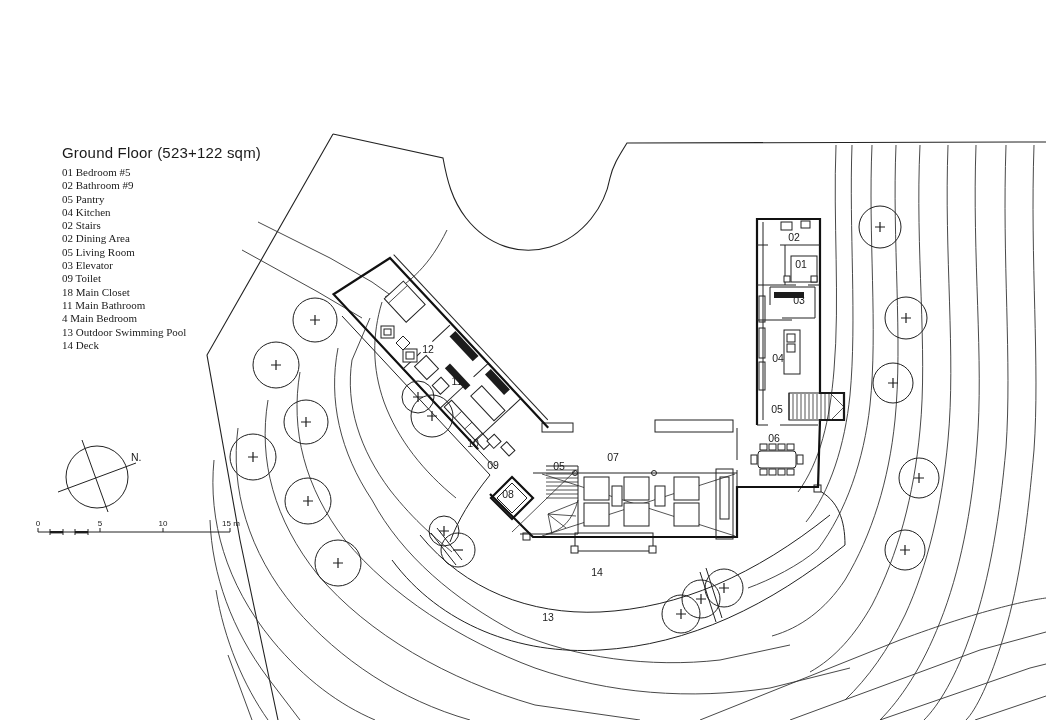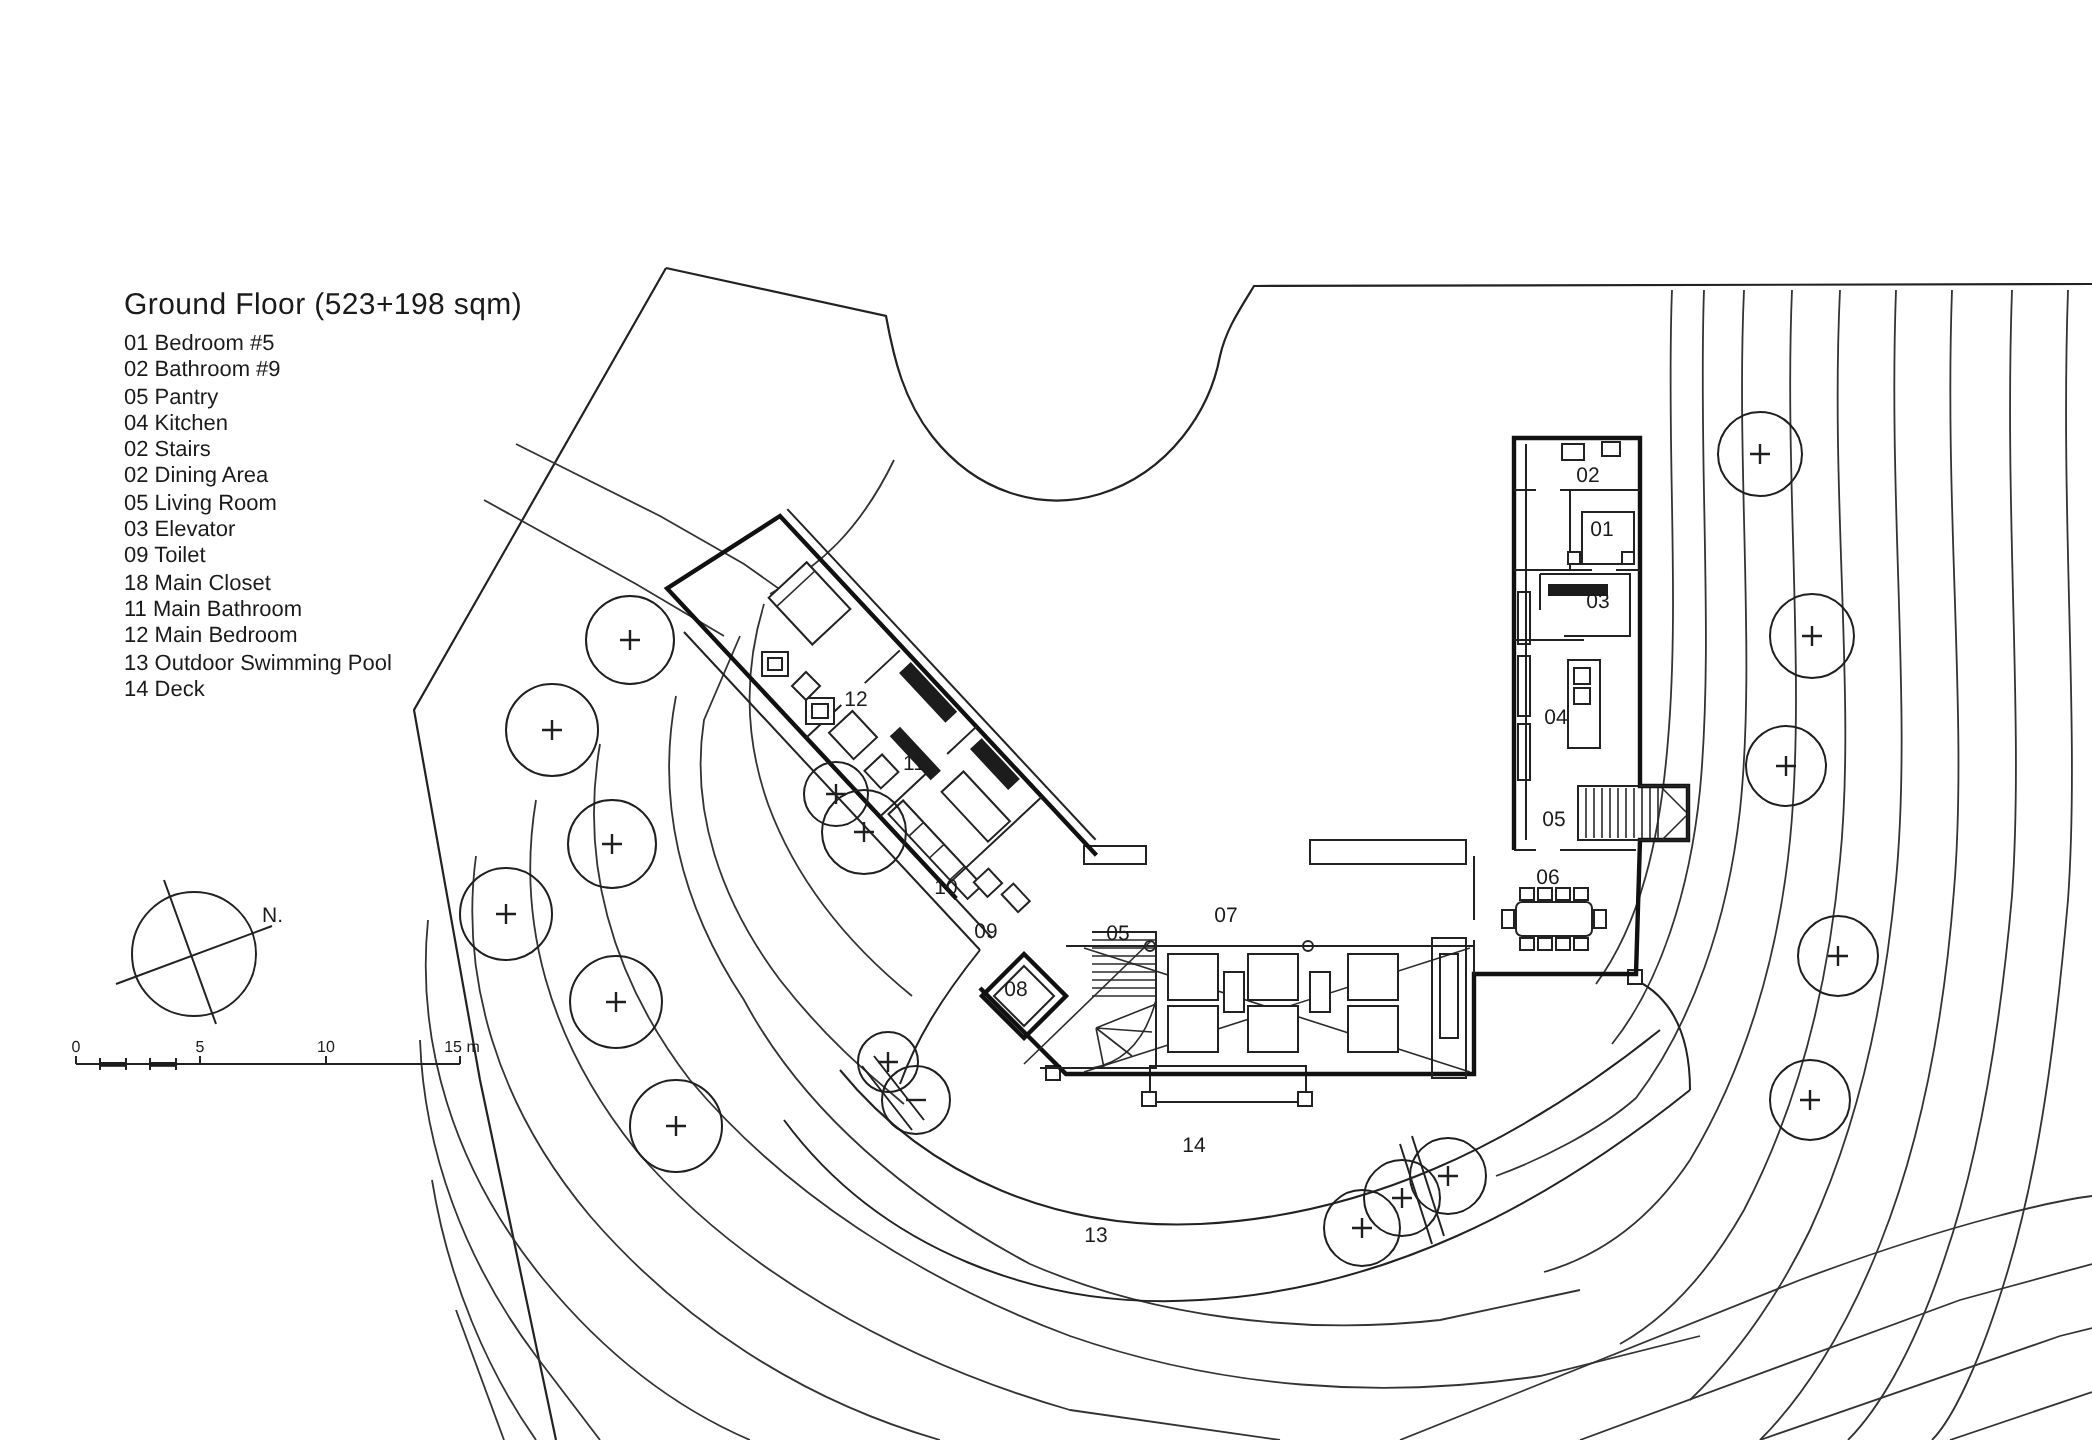--- a/index.html
+++ b/index.html
@@ -1,19 +1,19 @@
 <!DOCTYPE html>
 <html><head>
 <meta charset="utf-8">
 <style>
   html,body{margin:0;padding:0;background:#e8e8e8;}
   #canvas{position:relative;width:1046px;height:720px;background:#ffffff;overflow:hidden;
           font-family:"Liberation Sans", sans-serif;color:#1a1a1a;}
   #title{position:absolute;left:62px;top:144px;font-size:15px;letter-spacing:.2px;}
-  #legend{position:absolute;left:62px;top:166px;font-size:11px;line-height:13.3px;}
+  #legend{position:absolute;left:62px;top:166px;font-size:11px;line-height:13.3px;font-family:Liberation Serif, serif;}
   svg{position:absolute;left:0;top:0;}
   svg text{font-family:"Liberation Sans", sans-serif;fill:#1a1a1a;}
   .wall{stroke:#111;stroke-width:2.2;fill:none;stroke-linejoin:miter;}
   .thin{stroke:#222;stroke-width:1;fill:none;}
   .hair{stroke:#2a2a2a;stroke-width:.8;fill:none;}
   .contour{stroke:#333;stroke-width:.9;fill:none;}
   .bound{stroke:#222;stroke-width:1.1;fill:none;}
   .furn{stroke:#222;stroke-width:1;fill:#fff;}
   .slab{fill:#1c1c1c;stroke:none;}
   .rmlbl{font-size:10.5px;text-anchor:middle;}
@@ -281,30 +281,30 @@
       <path class="thin" d="M50,529 L50,535 M63,529 L63,535 M75,529 L75,535 M88,529 L88,535"></path>
       <rect class="slab" x="50" y="531" width="13" height="2.4"></rect>
       <rect class="slab" x="75" y="531" width="13" height="2.4"></rect>
       <text class="sclbl" x="38" y="526">0</text>
       <text class="sclbl" x="100" y="526">5</text>
       <text class="sclbl" x="163" y="526">10</text>
       <text class="sclbl" x="231" y="526">15 m</text>
     </g>
   </svg>
 
-  <div id="title">Ground Floor (523+198 sqm)</div>
+  <div id="title">Ground Floor (523+122 sqm)</div>
   <div id="legend">
     <div>01 Bedroom #5</div>
     <div>02 Bathroom #9</div>
     <div>05 Pantry</div>
     <div>04 Kitchen</div>
     <div>02 Stairs</div>
     <div>02 Dining Area</div>
     <div>05 Living Room</div>
     <div>03 Elevator</div>
     <div>09 Toilet</div>
     <div>18 Main Closet</div>
     <div>11 Main Bathroom</div>
-    <div>12 Main Bedroom</div>
+    <div>4 Main Bedroom</div>
     <div>13 Outdoor Swimming Pool</div>
     <div>14 Deck</div>
   </div>
 </div>
 
 </body></html>

